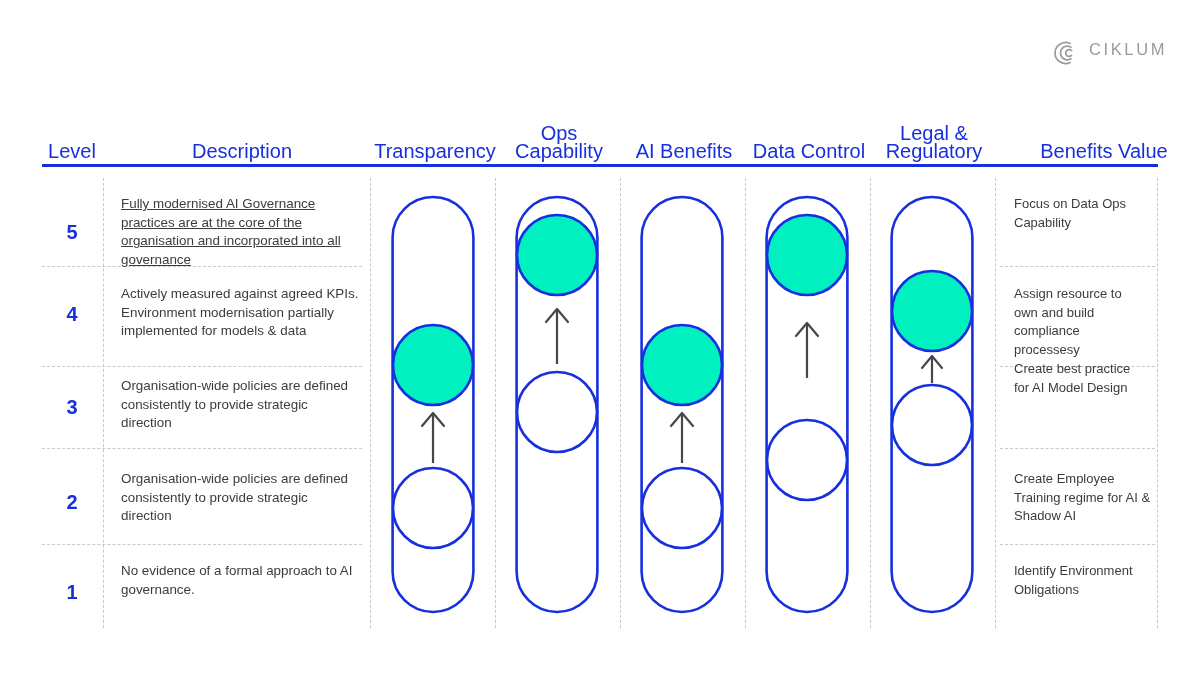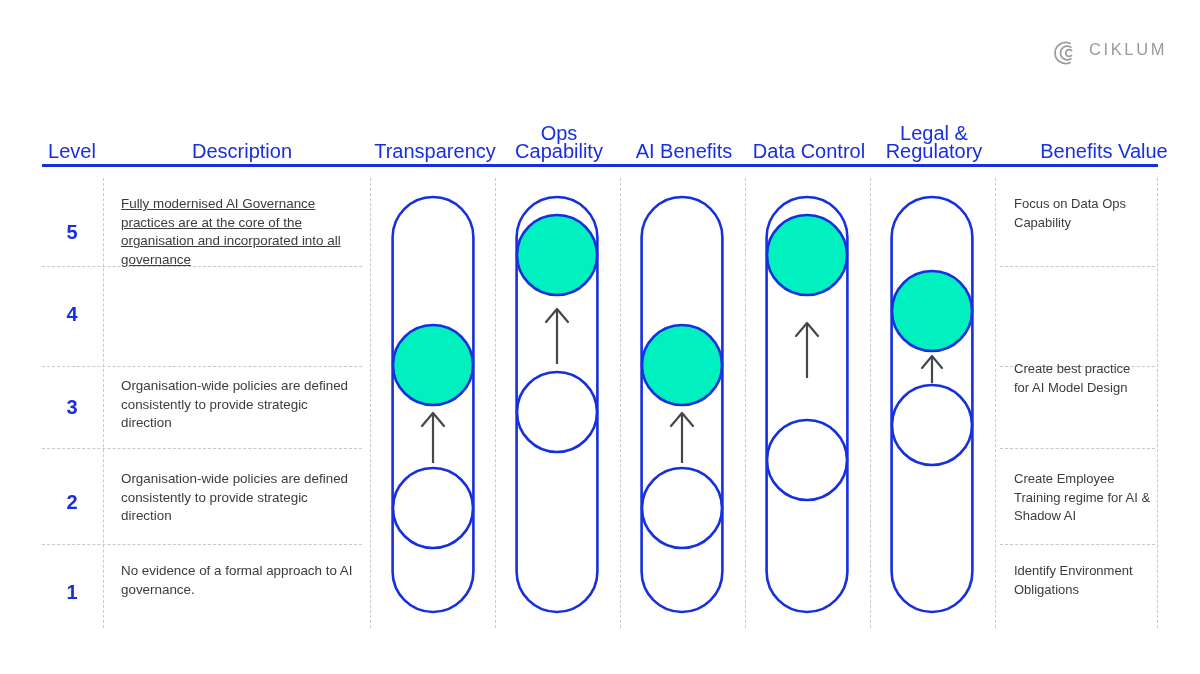--- a/index.html
+++ b/index.html
@@ -136,25 +136,27 @@
     <div class="hdash" style="left:1000px;top:270px;width:155px;"></div>
     <div class="hdash" style="left:1000px;top:366px;width:155px;"></div>
 
     <div class="lvl" style="left:42px;top:43px;">5</div>
     <div class="lvl" style="left:42px;top:125px;">4</div>
     <div class="lvl" style="left:42px;top:218px;">3</div>
     <div class="lvl" style="left:42px;top:313px;">2</div>
     <div class="lvl" style="left:42px;top:403px;">1</div>
 
     <div class="desc" style="left:121px;top:17px;width:245px;text-decoration:underline;">Fully modernised AI Governance practices are at the core of the organisation and incorporated into all governance</div>
+    <div class="desc" style="left:121px;top:107px;width:245px;">Actively measured against agreed KPIs. Environment modernisation partially implemented for models &amp; data</div>
     <div class="desc" style="left:121px;top:199px;width:235px;">Organisation-wide policies are defined consistently to provide strategic direction</div>
     <div class="desc" style="left:121px;top:292px;width:235px;">Organisation-wide policies are defined consistently to provide strategic direction</div>
     <div class="desc" style="left:121px;top:384px;width:240px;">No evidence of a formal approach to AI governance.</div>
 
     <div class="benefit" style="left:1014px;top:17px;width:150px;">Focus on Data Ops Capability</div>
+    <div class="benefit" style="left:1014px;top:107px;width:125px;">Assign resource to own and build compliance processesy</div>
     <div class="benefit" style="left:1014px;top:182px;width:120px;">Create best practice for AI Model Design</div>
     <div class="benefit" style="left:1014px;top:292px;width:140px;">Create Employee Training regime for AI &amp; Shadow AI</div>
     <div class="benefit" style="left:1014px;top:384px;width:145px;">Identify Environment Obligations</div>
 
     <div class="track" style="left:391px;">
       <svg width="84" height="450" viewBox="0 0 84 450">
         <rect x="1.6" y="19" width="80.8" height="415" rx="40.4" ry="40.4" fill="#ffffff" stroke="#1730DD" stroke-width="2.6"></rect>
         <circle cx="42" cy="187" r="40" fill="#00F0C0" stroke="#1730DD" stroke-width="2.6"></circle>
         <circle cx="42" cy="330" r="40" fill="#ffffff" stroke="#1730DD" stroke-width="2.6"></circle>
         <g>

